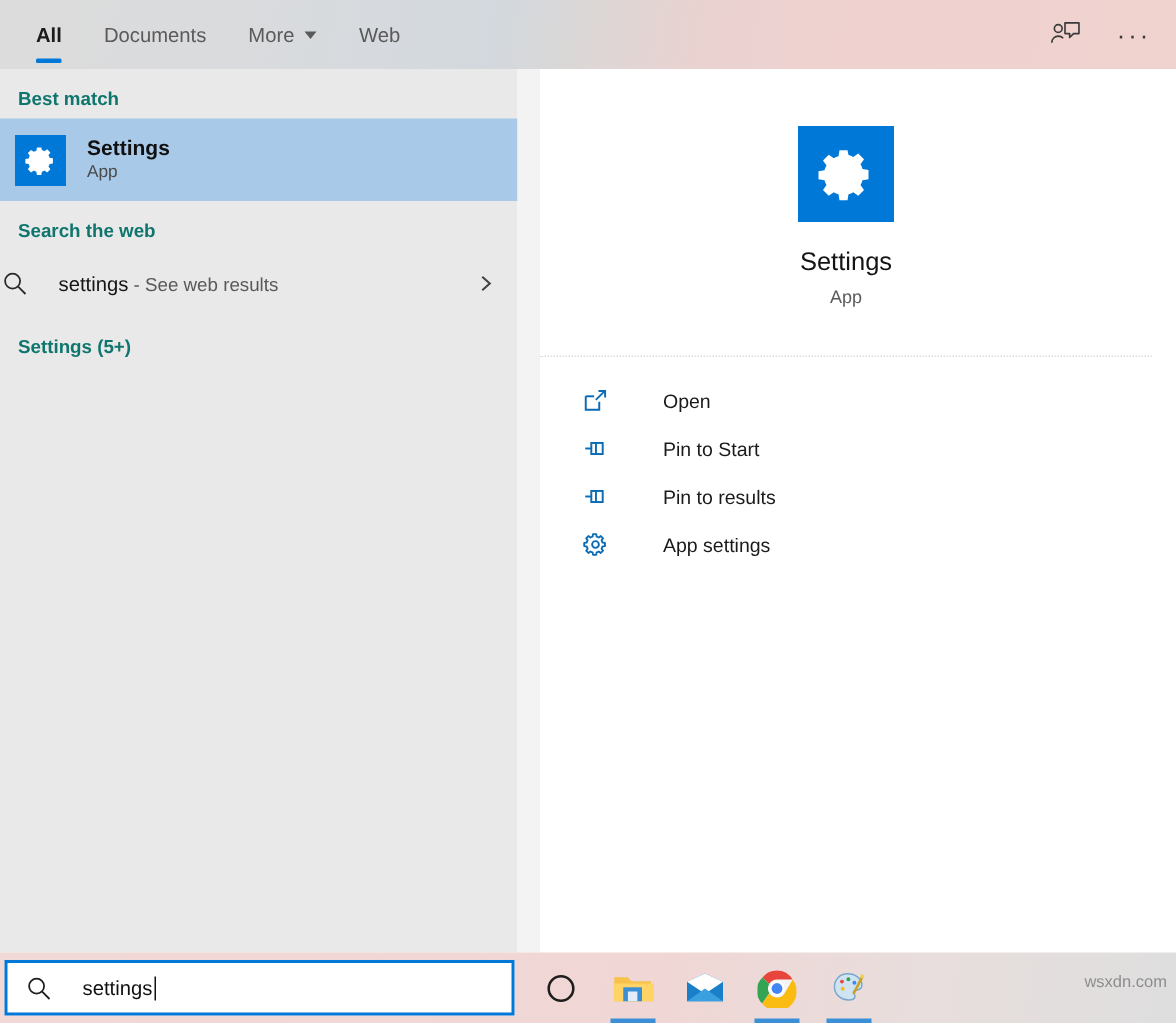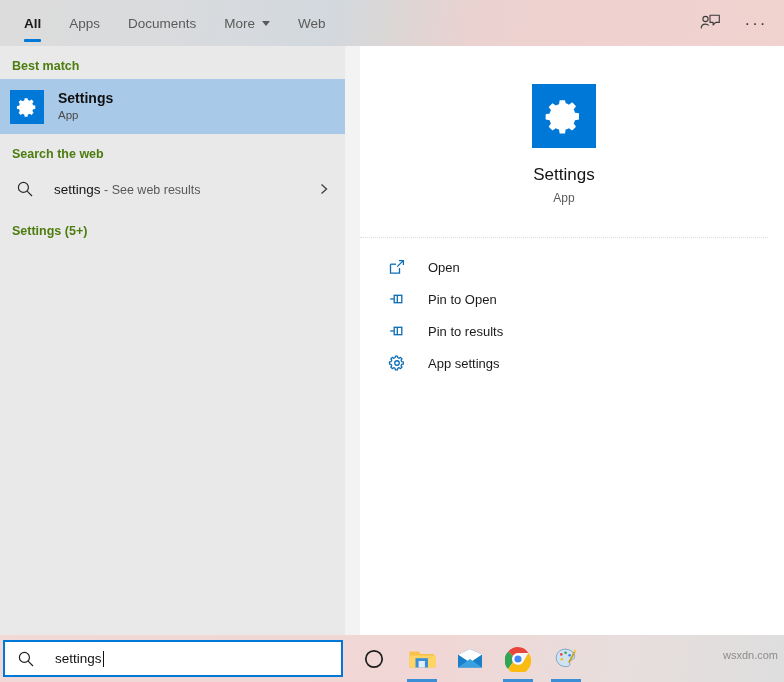--- a/index.html
+++ b/index.html
@@ -44,41 +44,41 @@
     align-items: center; justify-content: center; cursor: default;
   }
   .ellipsis { font-size: 17px; color: #3a3a3a; letter-spacing: 2px; line-height: 1; }
 
   
   .left-panel {
     position: absolute; left: 0; top: 46px; width: 345px; height: 589px;
     background: #e9e9e9;
   }
   .section-header {
-    font-size: 12.5px; font-weight: bold; color: #4d7c0f;
+    font-size: 12.5px; font-weight: bold; color: #0f766e;
     padding: 13px 0 6px 12px;
   }
   .result-row {
     display: flex; align-items: center; height: 55px;
     padding-left: 10px; cursor: default;
   }
   .result-row.selected { background: #a9c9e8; }
   .res-icon {
     width: 34px; height: 34px; flex: 0 0 34px;
     display: flex; align-items: center; justify-content: center;
   }
   .tile-gear { width: 34px; height: 34px; background: #0078d7;
     display: flex; align-items: center; justify-content: center; }
   .res-text { margin-left: 14px; display: flex; flex-direction: column; justify-content: center; }
   .res-title { font-size: 14px; color: #101010; font-weight: bold; line-height: 1.25; }
   .res-sub { font-size: 11.5px; color: #4a4a4a; margin-top: 2px; line-height: 1.2; }
 
   .web-row {
     display: flex; align-items: center; height: 44px;
-    padding-left: 16px; padding-right: 14px; cursor: default;
+    padding-left: 1px; padding-right: 14px; cursor: default;
   }
   .web-icon { width: 22px; flex: 0 0 22px; display: flex; align-items: center; }
   .web-label { margin-left: 16px; font-size: 13.5px; color: #141414; white-space: nowrap; }
   .web-label .muted { color: #595959; font-size: 12.5px; }
   .chev { margin-left: auto; color: #444; display: flex; align-items: center; }
 
   
   .gutter {
     position: absolute; left: 345px; top: 46px; width: 15px; height: 589px;
     background: #f3f3f3;
@@ -101,21 +101,21 @@
 
   .actions { padding-top: 13px; }
   .action-row {
     display: flex; align-items: center; height: 32px;
     padding-left: 27px; cursor: default;
   }
   .act-icon {
     width: 20px; height: 20px; flex: 0 0 20px;
     display: flex; align-items: center; justify-content: center;
   }
-  .act-label { margin-left: 21px; font-size: 13px; color: #1a1a1a; }
+  .act-label { margin-left: 35px; font-size: 13px; color: #1a1a1a; }
 
   
   .taskbar {
     position: absolute; left: 0; top: 635px; width: 784px; height: 47px;
     background: linear-gradient(100deg, #f1d9d7 0%, #f0d6d4 55%, #e8dedd 78%, #dedede 100%);
   }
   .search-box {
     position: absolute; left: 3px; top: 5px; width: 340px; height: 37px;
     background: #ffffff; border: 2px solid #0078d7;
     display: flex; align-items: center; padding-left: 12px;
@@ -152,23 +152,20 @@
 <div id="root">
 
   <div class="header">
     <div class="tabs">
 
       <div class="tab active">
         <span>All</span>
         <span class="underline"></span>
       </div>
 
-      <div class="tab">
-        <span>Apps</span>
-      </div>
 
       <div class="tab">
         <span>Documents</span>
       </div>
 
       <div class="tab">
         <span>More</span>
         <span class="caret-down"></span>
       </div>
 
@@ -261,21 +258,21 @@
       </div>
 
       <div class="action-row">
         <div class="act-icon">
           <svg width="18" height="18" viewBox="0 0 18 18">
             <rect x="6.2" y="5.3" width="7.6" height="7.4" fill="none" stroke="#0b6cb5" stroke-width="1.3"></rect>
             <line x1="2.2" y1="9" x2="6.2" y2="9" stroke="#0b6cb5" stroke-width="1.3"></line>
             <line x1="9.3" y1="5.3" x2="9.3" y2="12.7" stroke="#0b6cb5" stroke-width="1.3"></line>
           </svg>
         </div>
-        <div class="act-label">Pin to Open</div>
+        <div class="act-label">Pin to Start</div>
       </div>
 
       <div class="action-row">
         <div class="act-icon">
           <svg width="18" height="18" viewBox="0 0 18 18">
             <rect x="6.2" y="5.3" width="7.6" height="7.4" fill="none" stroke="#0b6cb5" stroke-width="1.3"></rect>
             <line x1="2.2" y1="9" x2="6.2" y2="9" stroke="#0b6cb5" stroke-width="1.3"></line>
             <line x1="9.3" y1="5.3" x2="9.3" y2="12.7" stroke="#0b6cb5" stroke-width="1.3"></line>
           </svg>
         </div>

